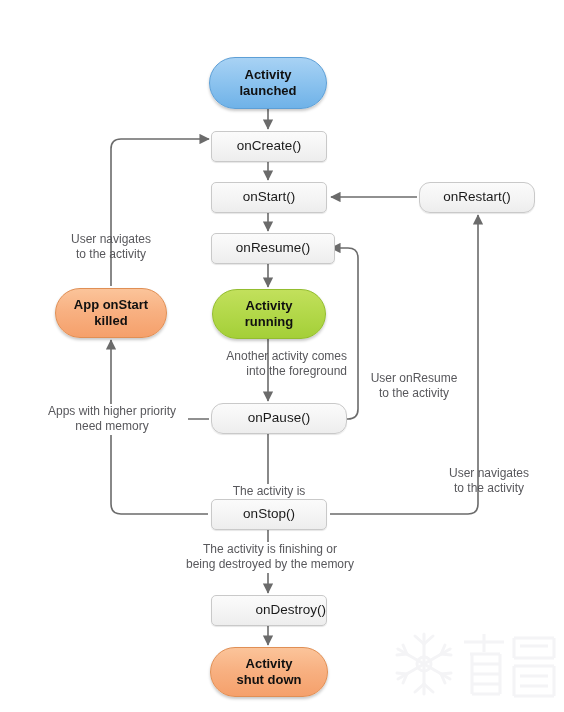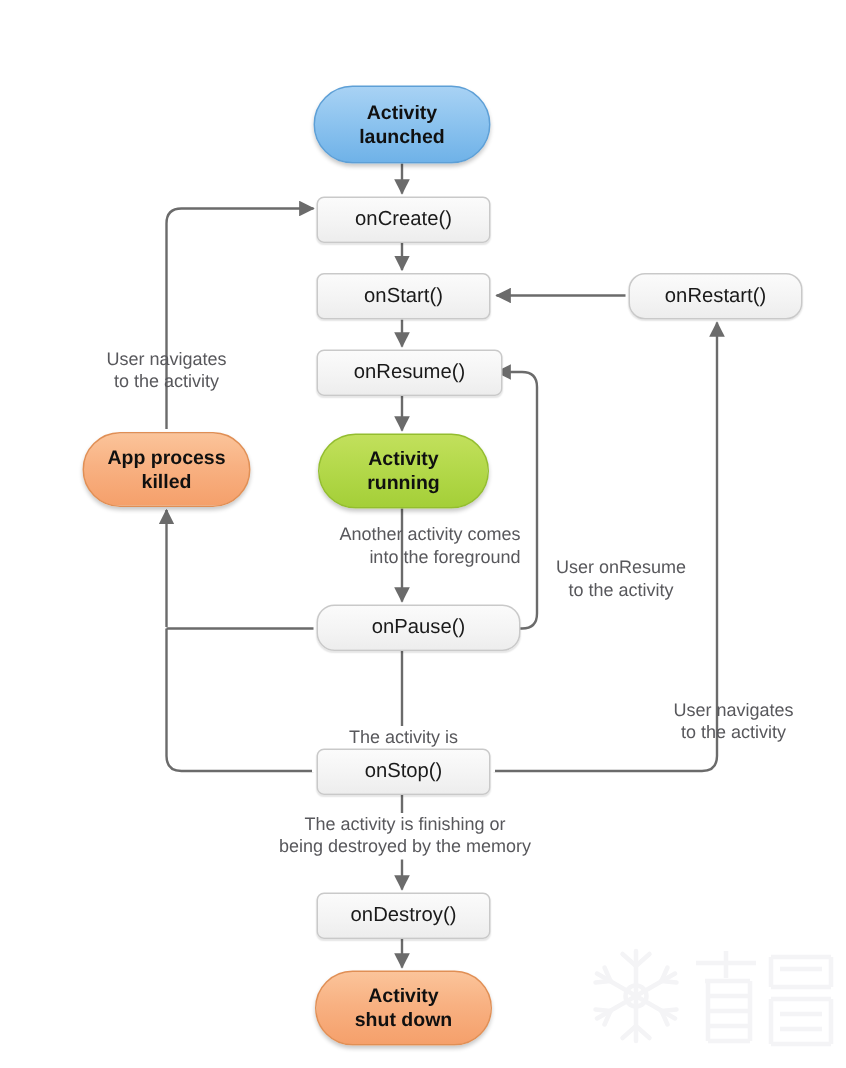--- a/index.html
+++ b/index.html
@@ -168,44 +168,46 @@
   </div>
 
   <div class="node method" style="left:211px; top:403px; width:136px; height:31px;border-radius:12px;">
     <span>onPause()</span>
   </div>
 
   <div class="node method" style="left:211px; top:499px; width:116px; height:31px;">
     <span>onStop()</span>
   </div>
 
-  <div class="node method" style="left:211px; top:595px; width:116px; height:31px;">
+  <div class="node method" style="left:211px; top:595px; width:116px; height:31px;justify-content:flex-end;">
     <span>onDestroy()</span>
   </div>
 
   <div class="node state orange" style="left:210px; top:647px; width:118px; height:50px;">
     <span style="white-space:pre-line;">Activity
 shut down</span>
   </div>
 
   <div class="node method" style="left:419px; top:182px; width:116px; height:31px;border-radius:11px;">
     <span>onRestart()</span>
   </div>
 
   <div class="node state orange" style="left:55px; top:288px; width:112px; height:50px;">
-    <span style="white-space:pre-line;">App process
+    <span style="white-space:pre-line;">App onStart
 killed</span>
   </div>
 
   <div class="edge-label" style="left:46px; top:232px; width:130px;">User navigates
 to the activity</div>
 
   <div class="edge-label" style="left:192px; top:349px; width:155px;text-align:right;">Another activity comes
 into the foreground</div>
 
+  <div class="edge-label" style="left:36px; top:404px; width:152px; background:#ffffff;">Apps with higher priority
+need memory</div>
 
   <div class="edge-label" style="left:363px; top:371px; width:102px;">User onResume
 to the activity</div>
 
   <div class="edge-label" style="left:208px; top:446px; width:122px; background:#ffffff;margin-top:38px;">The activity is
 no longer visible</div>
 
   <div class="edge-label" style="left:434px; top:466px; width:110px;">User navigates
 to the activity</div>
 

